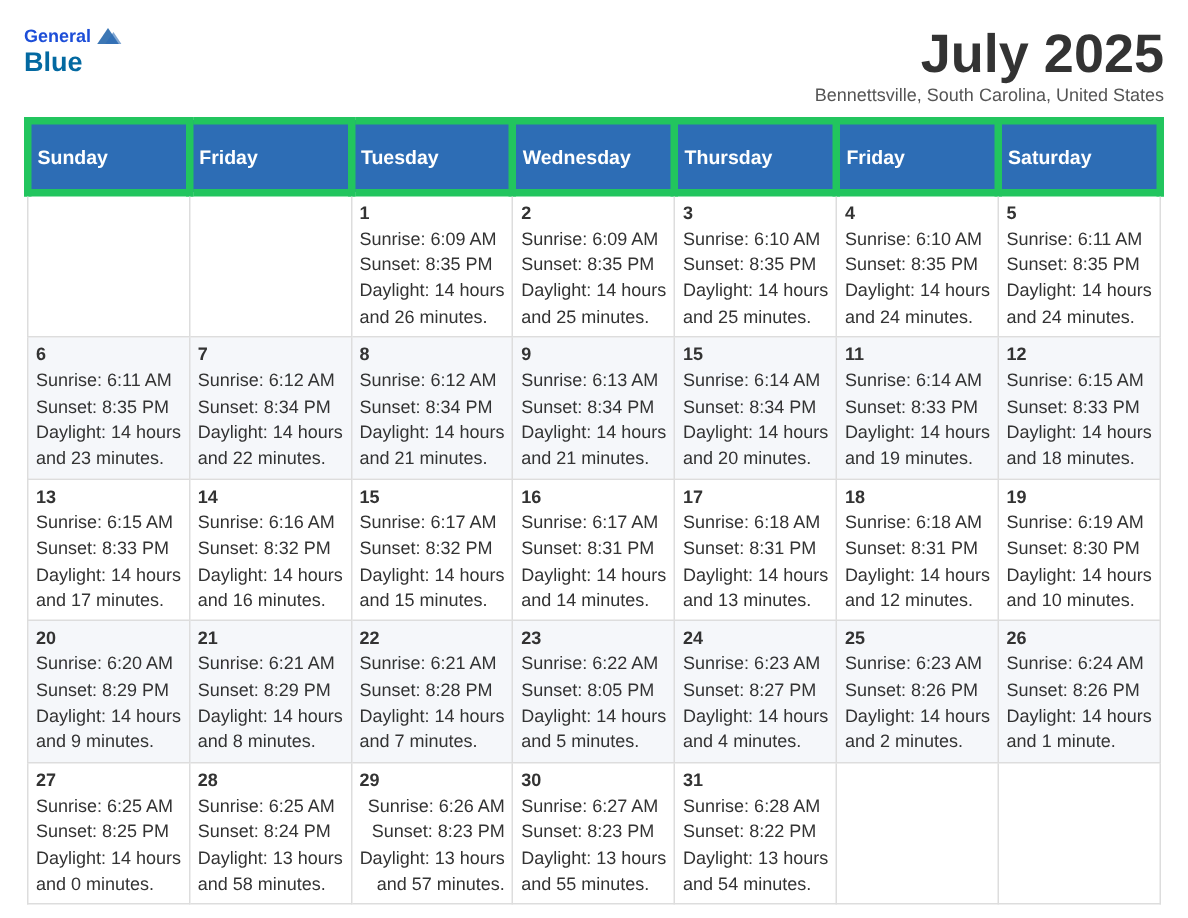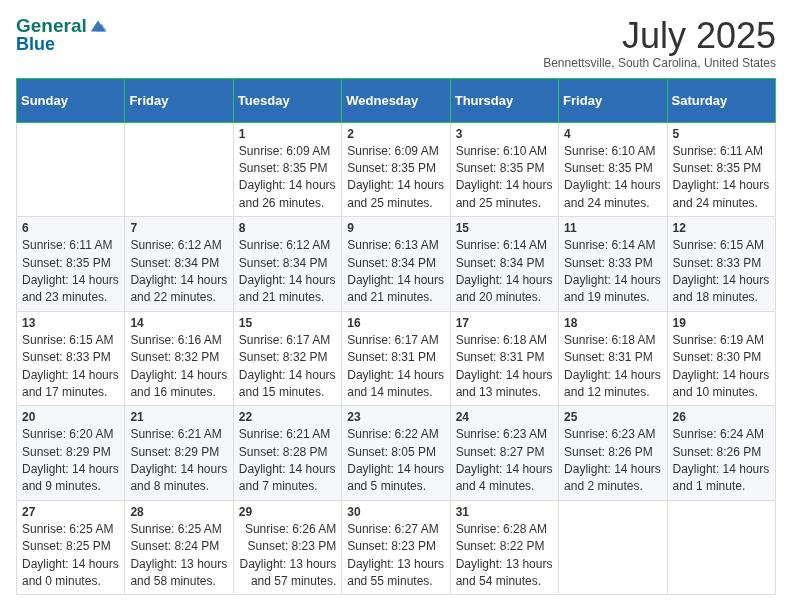--- a/index.html
+++ b/index.html
@@ -15,64 +15,64 @@
       justify-content: space-between;
       align-items: flex-start;
       margin-bottom: 8px;
     }
     .logo {
       display: flex;
       flex-direction: column;
       align-items: flex-start;
     }
     .logo-general {
-      font-size: 19px;
-      font-weight: bold;
-      color: #0f766e;
+      font-size: 12px;
+      font-weight: bold;
+      color: #1d4ed8;
       line-height: 1;
     }
     .logo-blue {
       font-size: 18px;
       font-weight: bold;
       color: #0369a1;
       line-height: 1;
     }
     .logo-icon {
       display: inline-block;
       width: 18px;
       height: 16px;
       margin-left: 2px;
       vertical-align: middle;
     }
     .title-block {
       text-align: right;
     }
     .month-title {
       font-size: 36px;
-      font-weight: normal;
+      font-weight: bold;
       color: #333;
       line-height: 1.1;
     }
     .location {
       font-size: 12px;
       color: #555;
     }
     .calendar {
       width: 100%;
       border-collapse: collapse;
       border: 1px solid #ccc;
     }
     .calendar th {
       background: #2d6db5;
       color: #fff;
       font-size: 13px;
       font-weight: bold;
       padding: 14px 4px;
       text-align: left;
-      border: 1px solid #22c55e;
+      border: 5px solid #22c55e;
     }
     .calendar td {
       width: 108px;
       vertical-align: top;
       padding: 4px 5px;
       border: 1px solid #ddd;
       font-size: 10.5px;
       color: #333;
       background: #fff;
       min-height: 80px;

